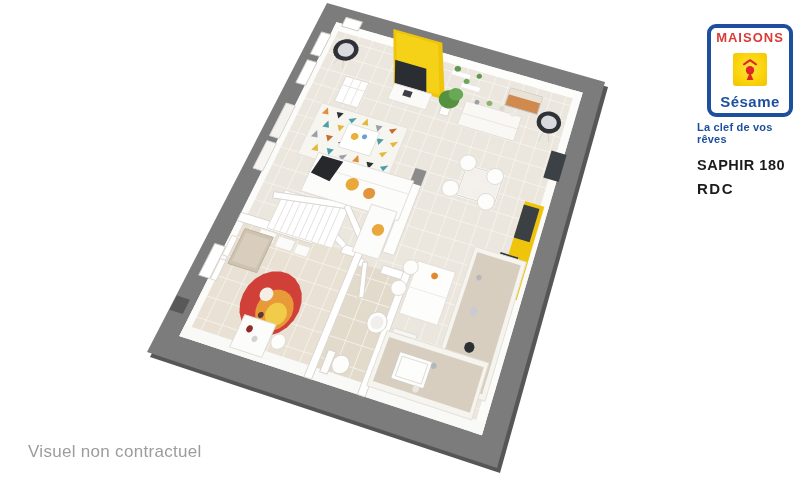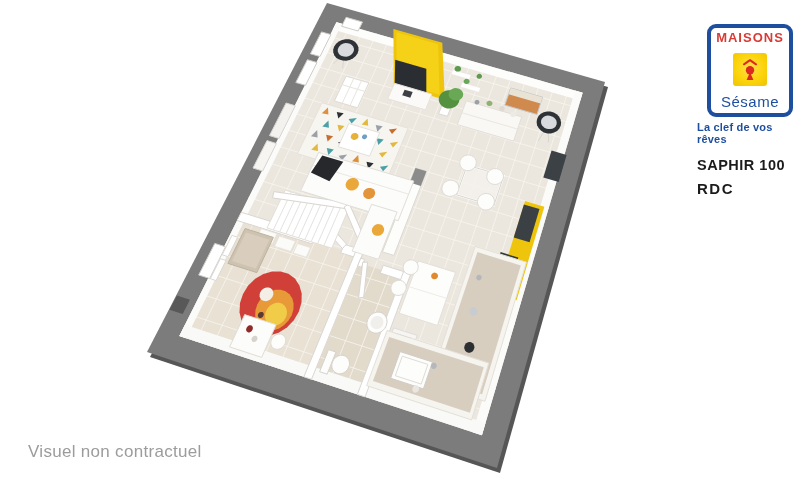--- a/index.html
+++ b/index.html
@@ -20,21 +20,21 @@
   }
   .logo-maisons{
     color:var(--brand_red,#d93b35);font-weight:bold;font-size:13px;letter-spacing:1px;line-height:1;
   }
   .logo-tile{
     width:34px;height:33px;border-radius:3px;
     background:radial-gradient(circle at 50% 45%, #ffe14a 0%, #fcd40a 55%, #eec307 100%);
     display:flex;align-items:center;justify-content:center;
   }
   .logo-sesame{
-    color:var(--brand_blue,#1d4f9e);font-weight:normal;font-size:15px;line-height:1;letter-spacing:0.5px;
+    color:var(--brand_blue,#1d4f9e);font-weight:bold;font-size:15px;line-height:1;letter-spacing:0.5px;
   }
   .logo-tagline{
     margin-top:4px;color:var(--brand_blue,#1d4f9e);font-weight:bold;font-size:11px;letter-spacing:0.2px;
   }
   .model-name{
     margin-top:12px;color:#1b1b1b;font-weight:bold;font-size:14.5px;letter-spacing:0.5px;
   }
   .model-level{
     color:#1b1b1b;font-weight:bold;font-size:15px;letter-spacing:1.5px;margin-top:7px;
   }
@@ -246,17 +246,17 @@
     <div class="logo-tile">
       <svg width="30" height="29" viewBox="0 0 36 36">
         <path d="M10.5 11.5 L18 6.5 L25.5 11.5" fill="none" stroke="#dd2a20" stroke-width="2.6" stroke-linecap="round" stroke-linejoin="round"></path>
         <circle cx="18" cy="19" r="5.2" fill="#dd2a20"></circle>
         <path d="M18 21 L13.8 31 L22.2 31 Z" fill="#dd2a20"></path>
       </svg>
     </div>
     <div class="logo-sesame">Sésame</div>
   </div>
   <div class="logo-tagline">La clef de vos rêves</div>
-  <div class="model-name">SAPHIR 100</div>
+  <div class="model-name">SAPHIR 180</div>
   <div class="model-level">RDC</div>
 </div>
 
 <div class="footer-note">Visuel non contractuel</div>
 
 </body></html>

